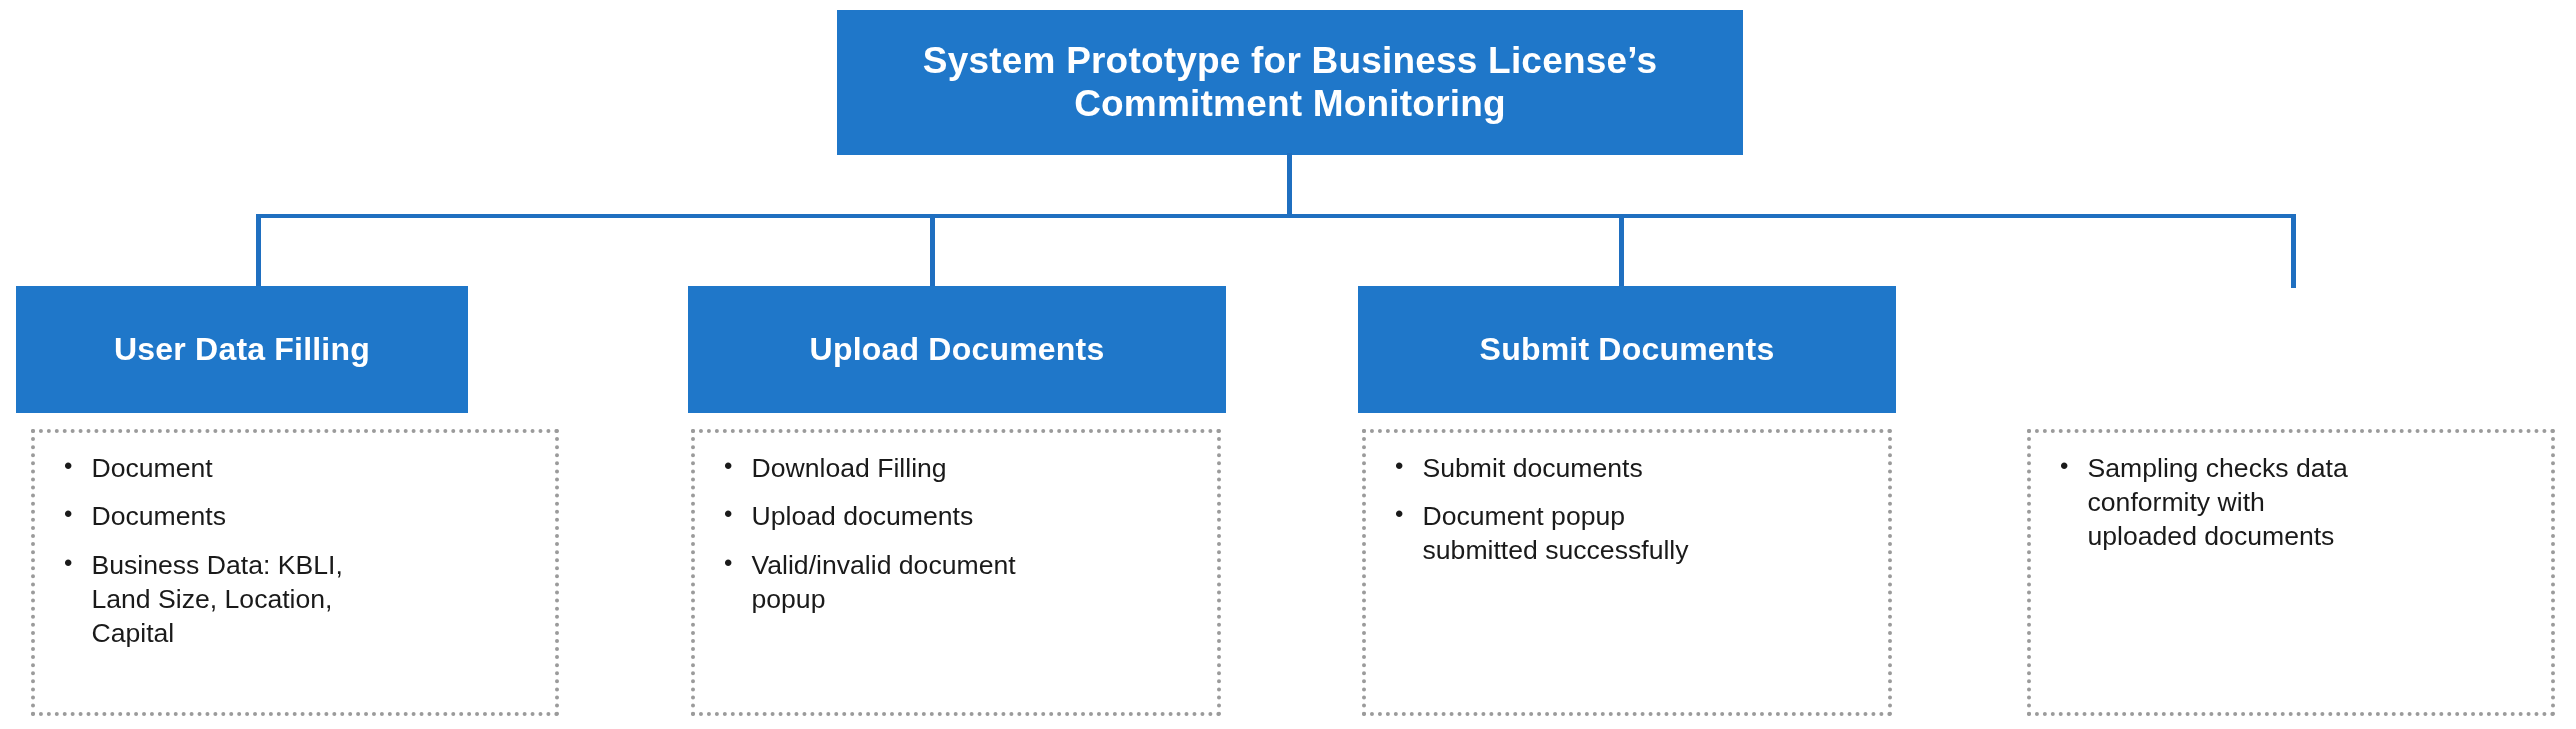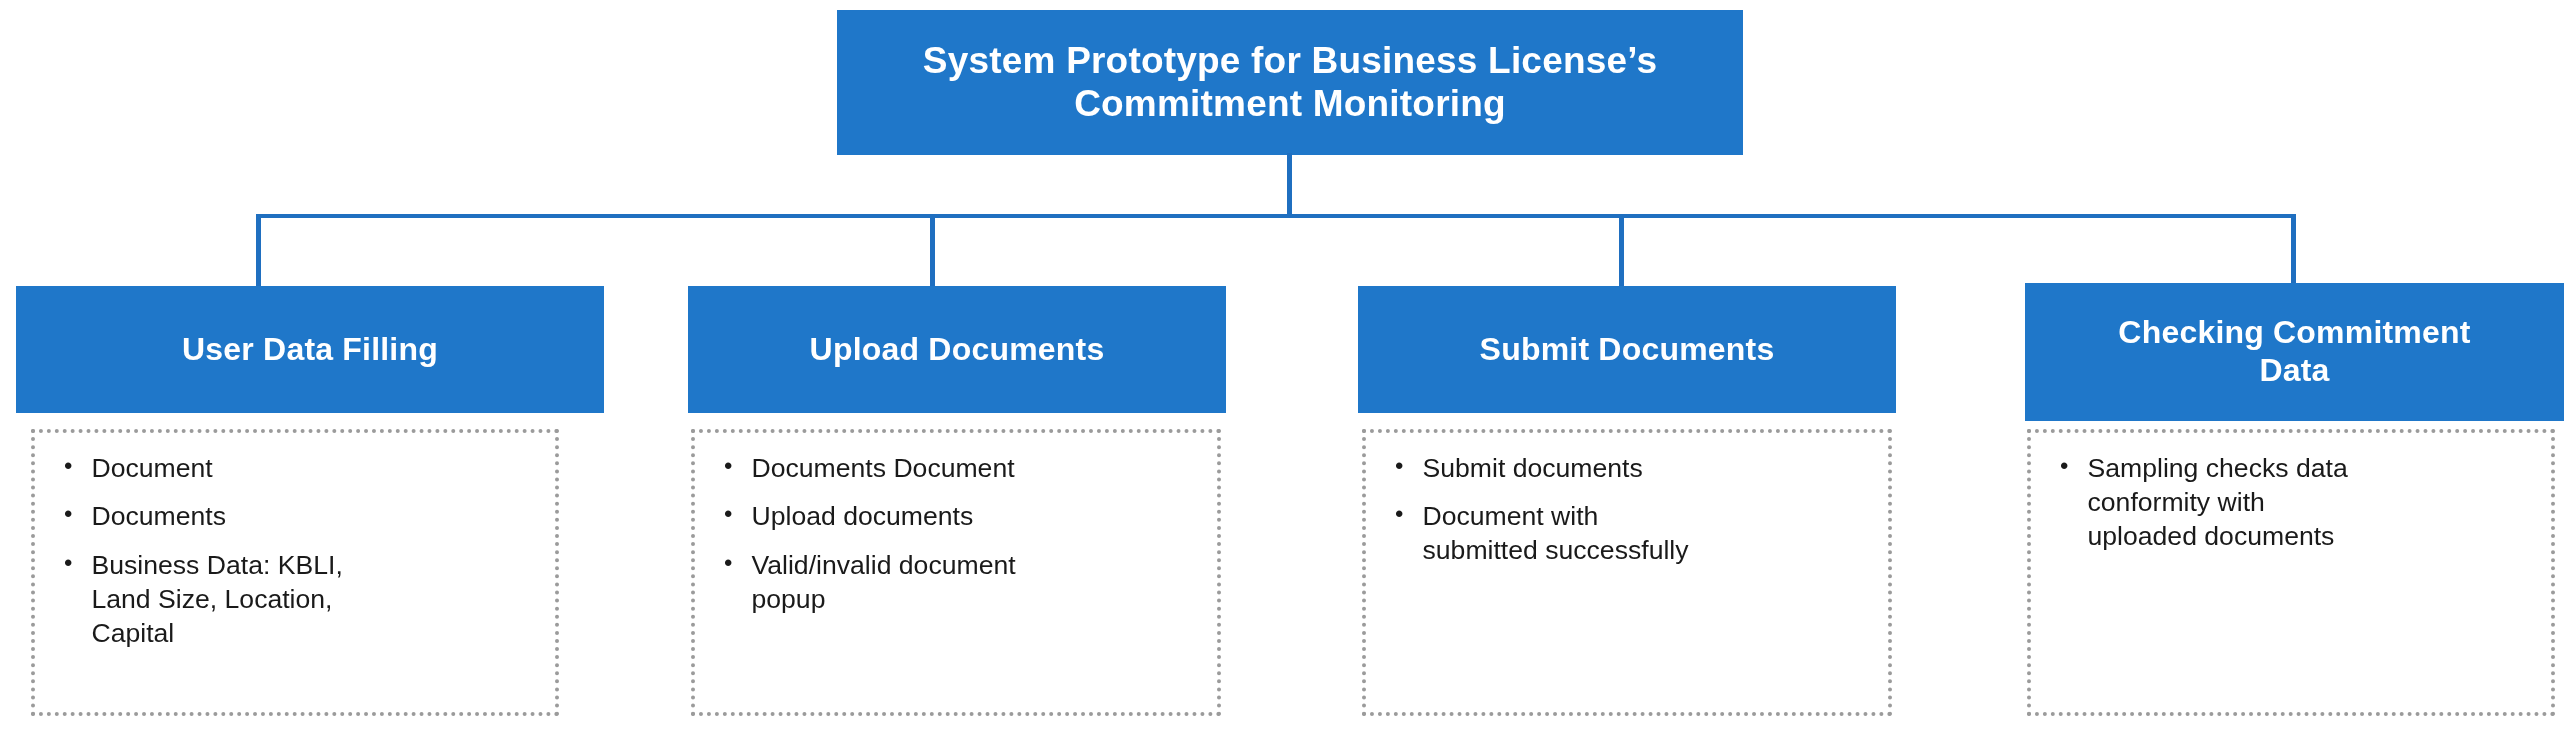--- a/index.html
+++ b/index.html
@@ -81,21 +81,21 @@
     box-sizing: border-box;
     padding: 3.2px 14.5px;
   }
   .child-head .child-title {
     font-size: 32px;
     font-weight: 600;
     line-height: 1.18;
     letter-spacing: 0.2px;
     white-space: pre-line;
   }
-  .head-1 { left: 16px;   top: 286px; width: 588px; height: 127px; }
+  .head-1 { left: 16px;   top: 286px; width: 452px; height: 127px; }
   .head-2 { left: 688px;  top: 286px; width: 538px; height: 127px; }
   .head-3 { left: 1358px; top: 286px; width: 538px; height: 127px; }
   .head-4 { left: 2025px; top: 283px; width: 539px; height: 138px; }
 
   
   .detail-box {
     position: absolute;
     border: 4px dotted #9B9B9B;
     background: #ffffff;
     box-sizing: border-box;
@@ -175,21 +175,21 @@
     </ul>
   </div>
 
   <div class="child-head head-2">
     <div class="child-title">Upload Documents</div>
   </div>
   <div class="detail-box box-2">
     <ul class="bullet-list">
       <li class="bullet-item">
         <span class="bullet-dot">•</span>
-        <span class="bullet-text">Documents Document</span>
+        <span class="bullet-text">Download Filling</span>
       </li>
       <li class="bullet-item">
         <span class="bullet-dot">•</span>
         <span class="bullet-text">Upload documents</span>
       </li>
       <li class="bullet-item">
         <span class="bullet-dot">•</span>
         <span class="bullet-text">Valid/invalid document
 popup</span>
       </li>
@@ -200,30 +200,26 @@
     <div class="child-title">Submit Documents</div>
   </div>
   <div class="detail-box box-3">
     <ul class="bullet-list">
       <li class="bullet-item">
         <span class="bullet-dot">•</span>
         <span class="bullet-text">Submit documents</span>
       </li>
       <li class="bullet-item">
         <span class="bullet-dot">•</span>
-        <span class="bullet-text">Document with
+        <span class="bullet-text">Document popup
 submitted successfully</span>
       </li>
     </ul>
   </div>
 
-  <div class="child-head head-4">
-    <div class="child-title">Checking Commitment
-Data</div>
-  </div>
   <div class="detail-box box-4">
     <ul class="bullet-list">
       <li class="bullet-item">
         <span class="bullet-dot">•</span>
         <span class="bullet-text">Sampling checks data
 conformity with
 uploaded documents</span>
       </li>
     </ul>
   </div>

